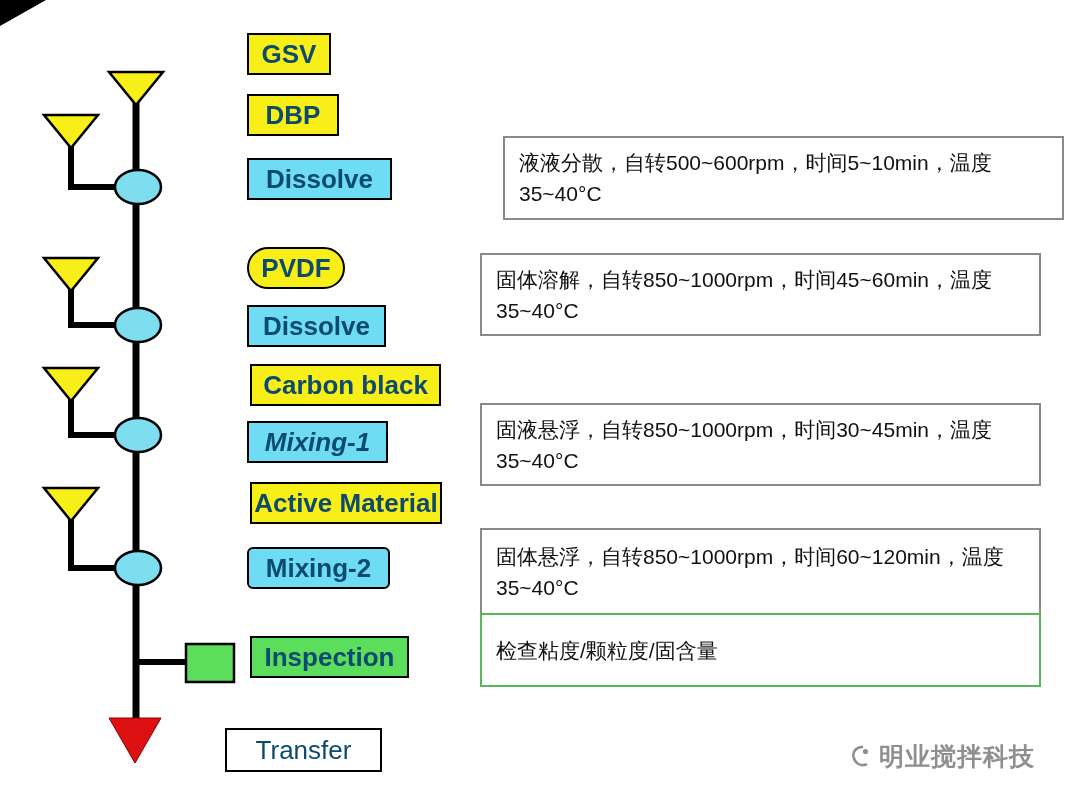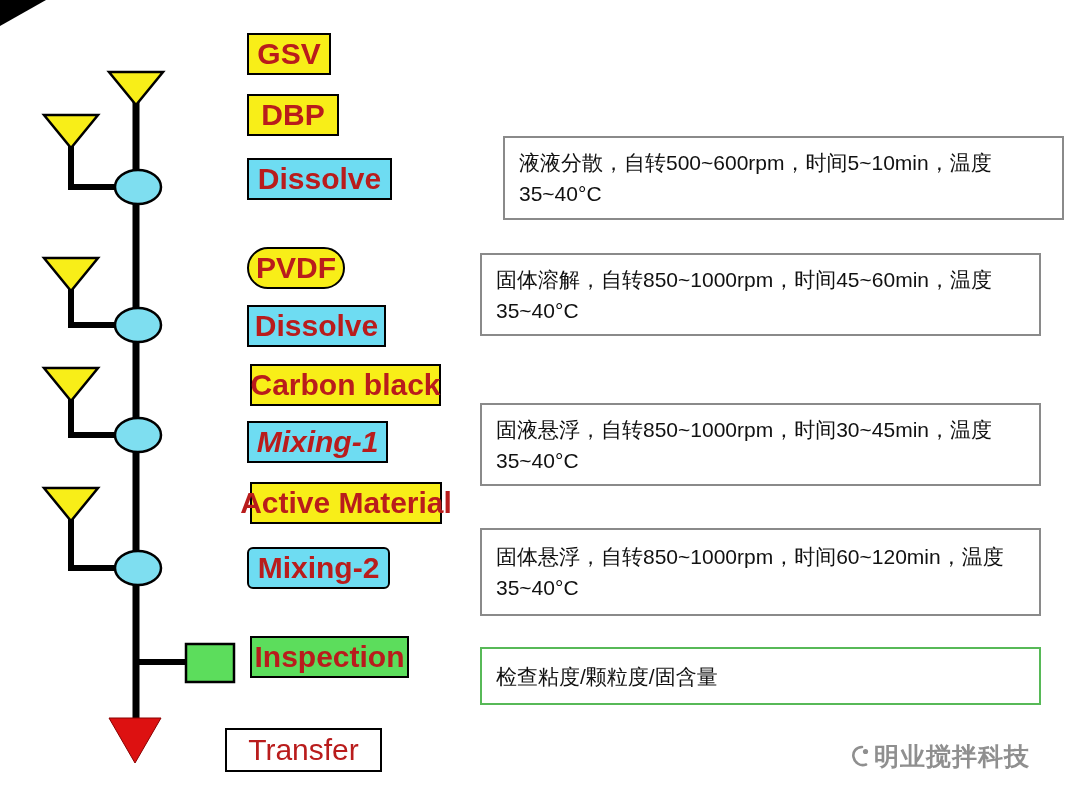--- a/index.html
+++ b/index.html
@@ -24,22 +24,22 @@
   .transfer { fill: var(--red); stroke: #8a0000; stroke-width: 1; }
   .corner   { fill: #000000; }
 
   .label-box {
     position: absolute;
     display: flex;
     align-items: center;
     justify-content: center;
     border: 2.5px solid #000000;
     font-weight: bold;
-    font-size: 30px;
-    color: #b91c1c;
+    font-size: 26px;
+    color: #0c4a6e;
     white-space: nowrap;
   }
   .label-box.yellow { background: var(--yellow); }
   .label-box.cyan   { background: var(--cyan); }
   .label-box.green  { background: var(--green); }
   .label-box.plain  {
     background: #ffffff;
     border: 2px solid #000000;
     font-weight: normal;
   }
@@ -56,20 +56,21 @@
     align-items: center;
   }
   .note-box.inspection { border-color: var(--inspection_border); }
 
   .watermark {
     position: absolute;
     left: 848px;
     top: 740px;
     display: flex;
     align-items: center;
+    gap: 5px;
     color: #8f8f8f;
     font-size: 25px;
     font-weight: bold;
     letter-spacing: 1px;
   }
 </style>
 </head>
 <body>
 
 <div class="canvas">
@@ -110,21 +111,21 @@
   <div class="label-box cyan" style="left:247px; top:421px; width:141px; height:42px;font-style:italic;">Mixing-1</div>
   <div class="label-box yellow" style="left:250px; top:482px; width:192px; height:42px;">Active Material</div>
   <div class="label-box cyan" style="left:247px; top:547px; width:143px; height:42px;border-radius:6px;">Mixing-2</div>
   <div class="label-box green" style="left:250px; top:636px; width:159px; height:42px;">Inspection</div>
   <div class="label-box plain" style="left:225px; top:728px; width:157px; height:44px;">Transfer</div>
 
   <div class="note-box" style="left:503px; top:136px; width:561px; height:84px;">液液分散，自转500~600rpm，时间5~10min，温度35~40°C</div>
   <div class="note-box" style="left:480px; top:253px; width:561px; height:83px;">固体溶解，自转850~1000rpm，时间45~60min，温度35~40°C</div>
   <div class="note-box" style="left:480px; top:403px; width:561px; height:83px;">固液悬浮，自转850~1000rpm，时间30~45min，温度35~40°C</div>
   <div class="note-box" style="left:480px; top:528px; width:561px; height:88px;">固体悬浮，自转850~1000rpm，时间60~120min，温度35~40°C</div>
-  <div class="note-box inspection" style="left:480px; top:647px; width:561px; height:58px;">检查粘度/颗粒度/固含量</div>
+  <div class="note-box inspection" style="left:480px; top:613px; width:561px; height:74px;">检查粘度/颗粒度/固含量</div>
 
   <div class="watermark">
     <svg width="26" height="26" viewBox="0 0 26 26">
       <path d="M14 3 C8 3 4.5 8 5.5 13 C6.5 19 12.5 22.5 18 20.5" fill="none" stroke="#8f8f8f" stroke-width="2.6" stroke-linecap="round"></path>
       <circle cx="17.5" cy="7.5" r="2.6" fill="#8f8f8f"></circle>
     </svg>
     <span>明业搅拌科技</span>
   </div>
 
 </div>

